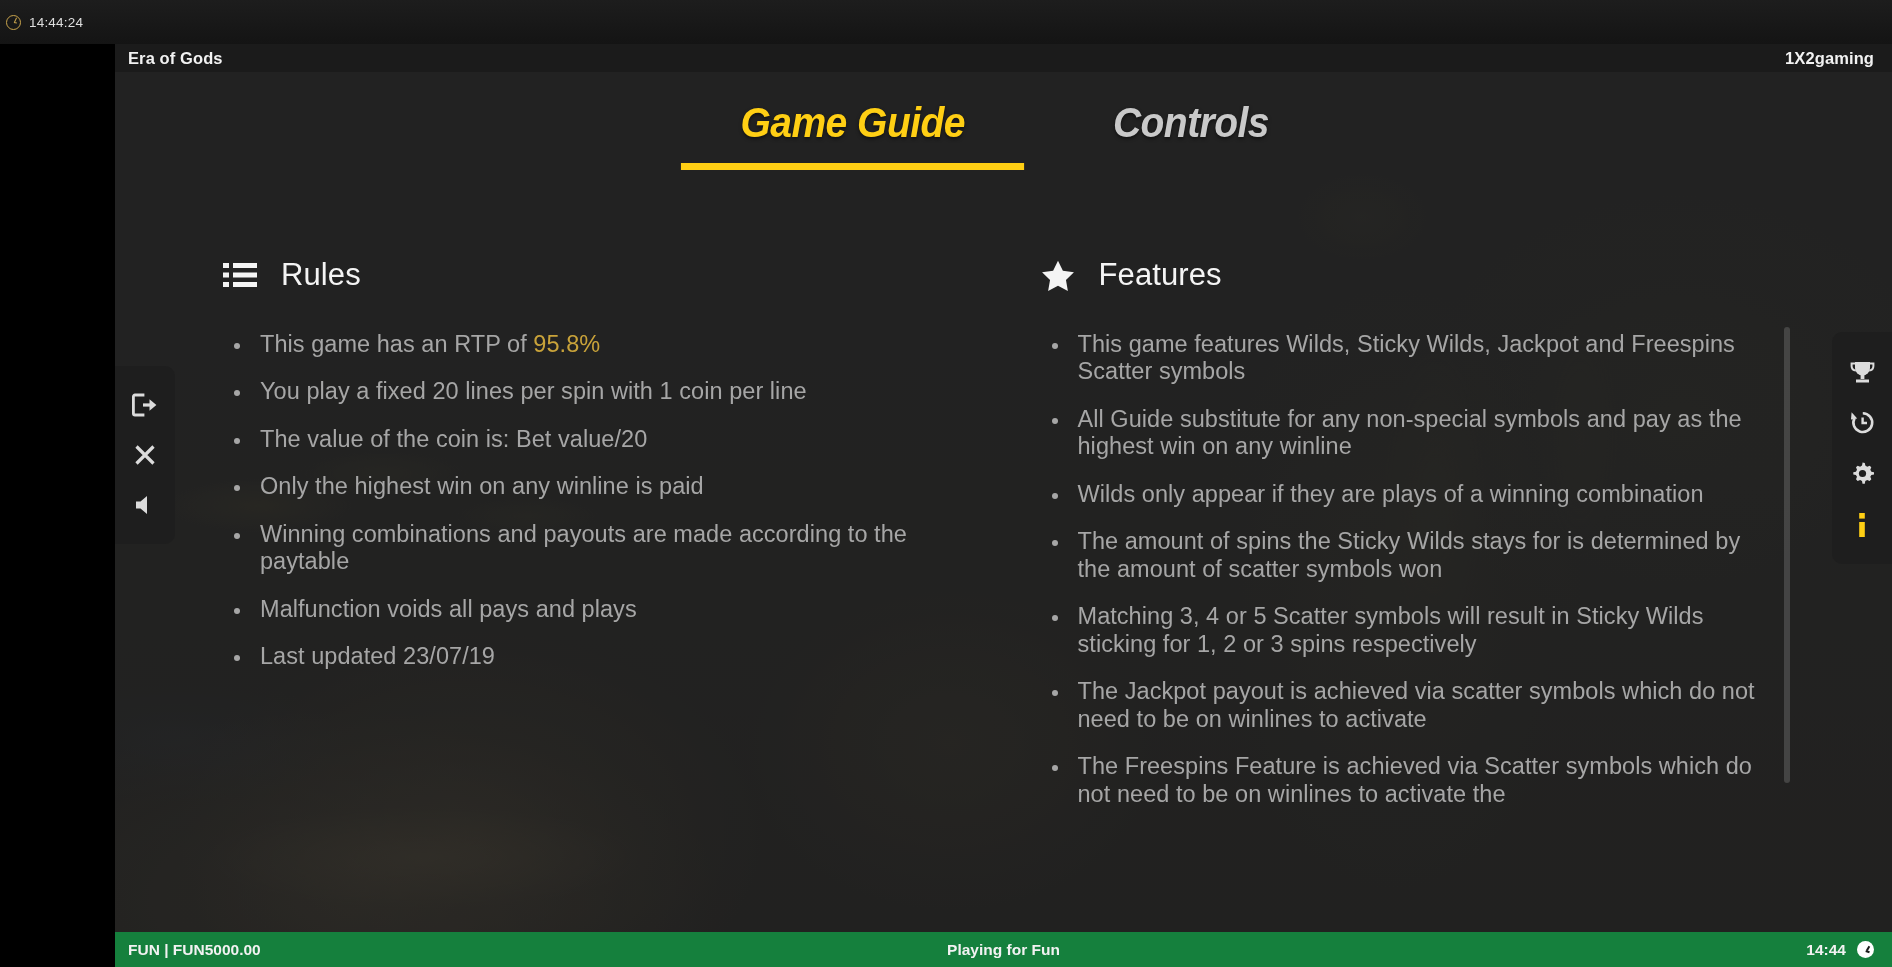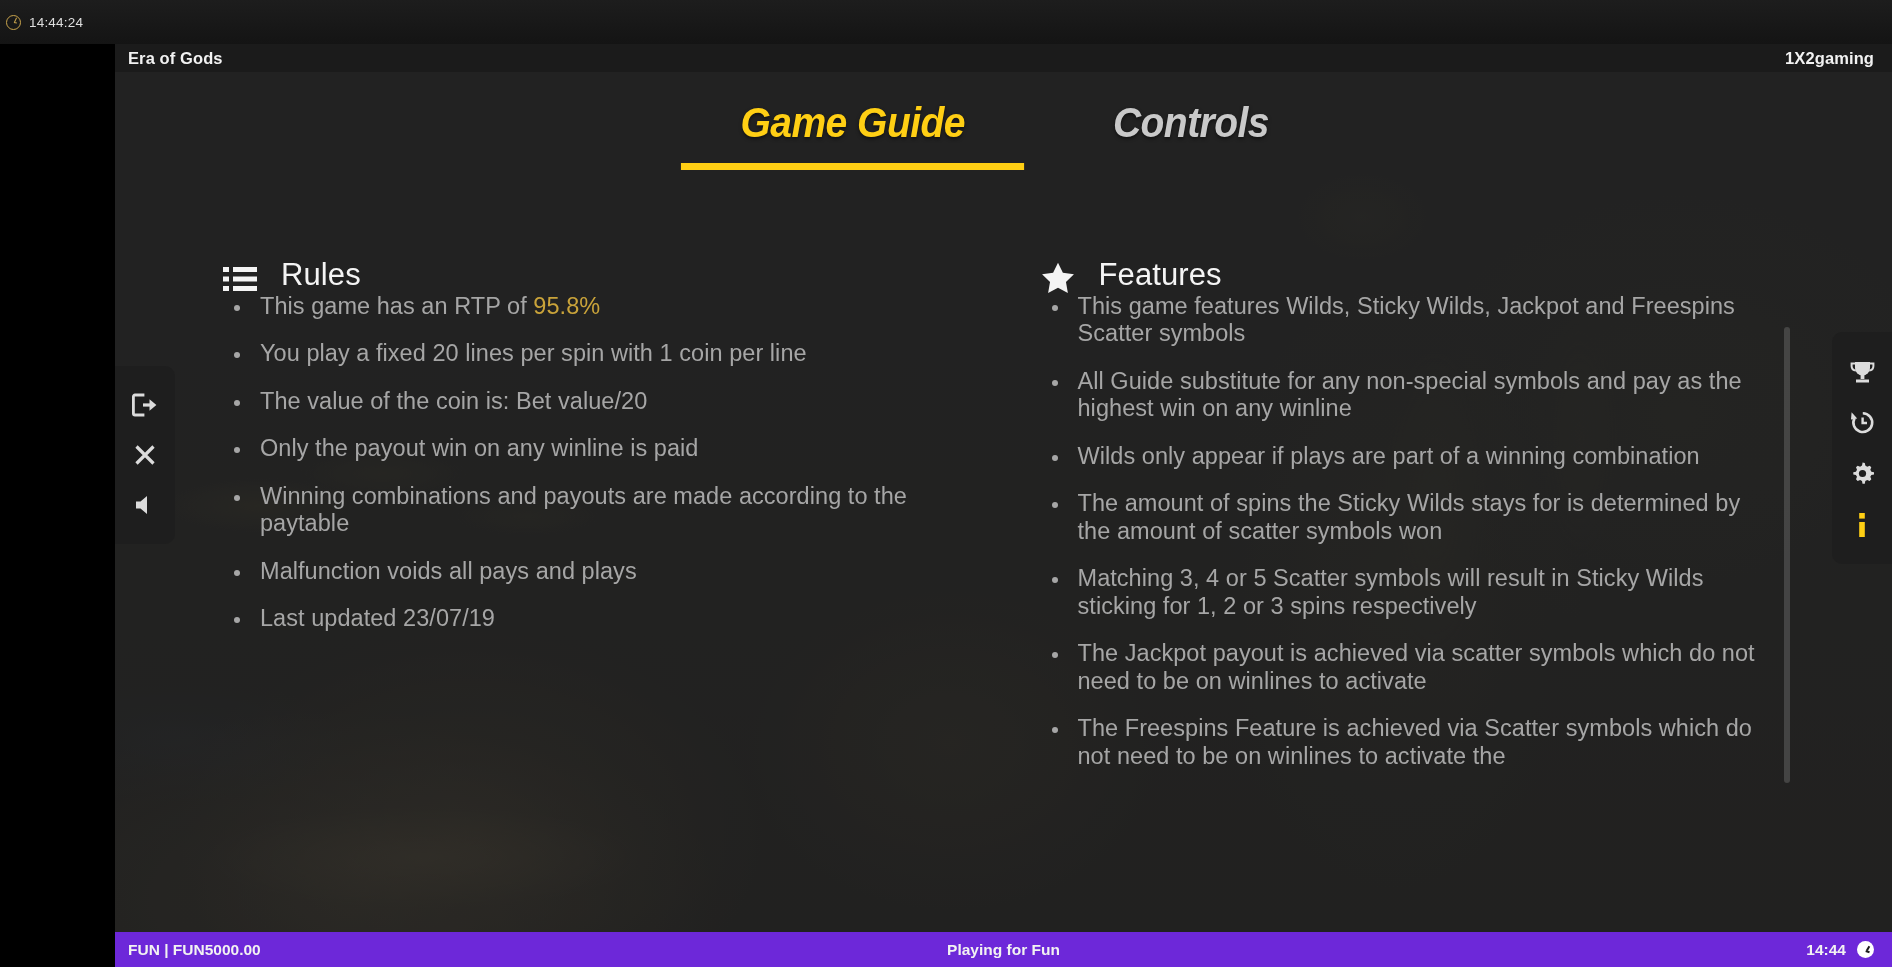--- a/index.html
+++ b/index.html
@@ -170,22 +170,23 @@
     z-index: 5;
     padding: 0 118px 0 108px;
     overflow: hidden;
   }
   .col { flex: 1 1 0; min-width: 0; }
   .col.rules    { padding-right: 56px; }
   .col.features { padding-left: 28px; }
 
   .section-head {
     display: flex;
-    align-items: flex-end;
+    align-items: center;
     gap: 24px;
+    margin-bottom: 38px;
   }
   .section-head .head-label {
     color: #f4f4f4;
     font-size: 31px;
     font-weight: normal;
     letter-spacing: .1px;
   }
   .head-icon { flex: none; display: block; }
 
   ul.bullets { list-style: none; }
@@ -245,21 +246,21 @@
     align-items: center;
     justify-content: center;
     cursor: pointer;
   }
 
   
   #bottom-bar {
     position: absolute;
     left: 0; bottom: 0;
     width: 100%; height: 35px;
-    background: #6d28d9;
+    background: #15803d;
     display: flex;
     align-items: center;
     color: #f2f2f2;
     font-size: 15.5px;
     font-weight: bold;
     padding: 0 18px 0 13px;
   }
   #bottom-bar .balance { flex: none; }
   #bottom-bar .mode {
     position: absolute;
@@ -327,38 +328,38 @@
             <rect x="10" y="11.5" width="24" height="5" fill="#f4f4f4"></rect>
             <rect x="0" y="21" width="6" height="5" fill="#f4f4f4"></rect>
             <rect x="10" y="21" width="24" height="5" fill="#f4f4f4"></rect>
           </svg>
           <span class="head-label">Rules</span>
         </div>
         <ul class="bullets">
           <li><span>This game has an RTP of </span><span class="hl">95.8%</span></li>
           <li>You play a fixed 20 lines per spin with 1 coin per line</li>
           <li>The value of the coin is: Bet value/20</li>
-          <li>Only the payout win on any winline is paid</li>
+          <li>Only the highest win on any winline is paid</li>
           <li>Winning combinations and payouts are made according to the paytable</li>
           <li>Malfunction voids all pays and plays</li>
           <li>Last updated 23/07/19</li>
         </ul>
       </div>
 
       <div class="col features">
         <div class="section-head">
           <svg class="head-icon" width="34" height="32" viewBox="0 0 32 30">
             <path d="M16 1.5 L20.6 10.9 L31 12.4 L23.5 19.7 L25.3 30 L16 25.1 L6.7 30 L8.5 19.7 L1 12.4 L11.4 10.9 Z" fill="#f4f4f4"></path>
           </svg>
           <span class="head-label">Features</span>
         </div>
         <ul class="bullets">
           <li>This game features Wilds, Sticky Wilds, Jackpot and Freespins Scatter symbols</li>
           <li>All Guide substitute for any non-special symbols and pay as the highest win on any winline</li>
-          <li>Wilds only appear if plays are part of a winning combination</li>
+          <li>Wilds only appear if they are plays of a winning combination</li>
           <li>The amount of spins the Sticky Wilds stays for is determined by the amount of scatter symbols won</li>
           <li>Matching 3, 4 or 5 Scatter symbols will result in Sticky Wilds sticking for 1, 2 or 3 spins respectively</li>
           <li>The Jackpot payout is achieved via scatter symbols which do not need to be on winlines to activate</li>
           <li>The Freespins Feature is achieved via Scatter symbols which do not need to be on winlines to activate the</li>
         </ul>
       </div>
     </div>
 
     <div id="content-scrollbar"></div>
 

